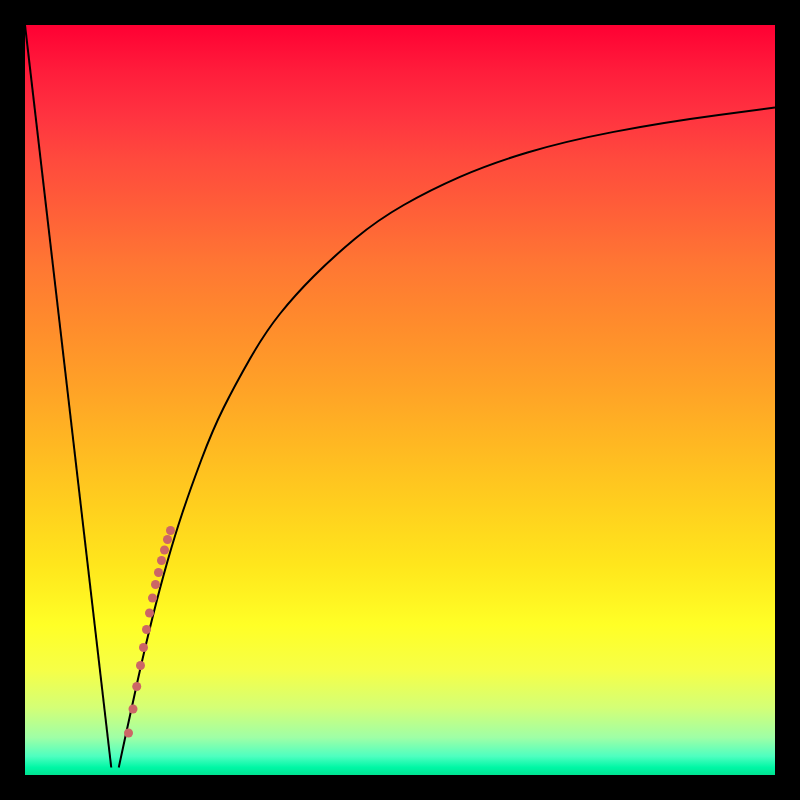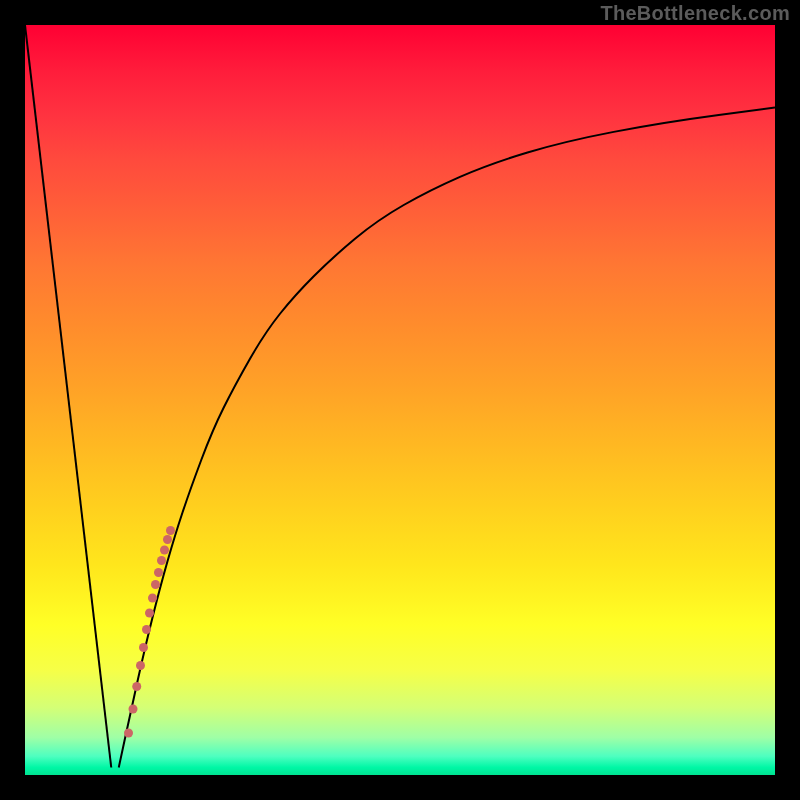--- a/index.html
+++ b/index.html
@@ -66,21 +66,20 @@
     font-weight: 600;
     color: #5b5b5b;
     letter-spacing: 0.3px;
     user-select: none;
   }
 </style>
 </head>
 <body>
 
 <div class="frame">
-  <div class="watermark">TheBottleneck.com</div>
 
   <div class="plot-area">
     <div class="gradient-bg"></div>
 
     <svg class="curve" viewBox="0 0 750 750" preserveAspectRatio="none">
       <path d="M0.00 0.00 L86.25 742.50" id="path-left" fill="none" stroke="#000000" stroke-width="2"></path>
       <path d="M93.75 742.50 Q93.75 742.50 99.38 716.25 Q105.00 690.00 112.50 656.25 Q120.00 622.50 127.50 592.50 Q135.00 562.50 142.50 536.25 Q150.00 510.00 157.50 487.50 Q165.00 465.00 176.25 435.00 Q187.50 405.00 198.75 382.50 Q210.00 360.00 225.00 333.75 Q240.00 307.50 255.00 288.75 Q270.00 270.00 288.75 251.25 Q307.50 232.50 330.00 213.75 Q352.50 195.00 378.75 180.00 Q405.00 165.00 435.00 151.88 Q465.00 138.75 502.50 127.50 Q540.00 116.25 588.75 106.88 Q637.50 97.50 693.75 90.00 L750.00 82.50" id="path-right" fill="none" stroke="#000000" stroke-width="2"></path>
       <g id="red-dots">
           <circle cx="103.50" cy="708.00" r="4.5" fill="#cc6666"></circle>
           <circle cx="108.00" cy="684.00" r="4.5" fill="#cc6666"></circle>

